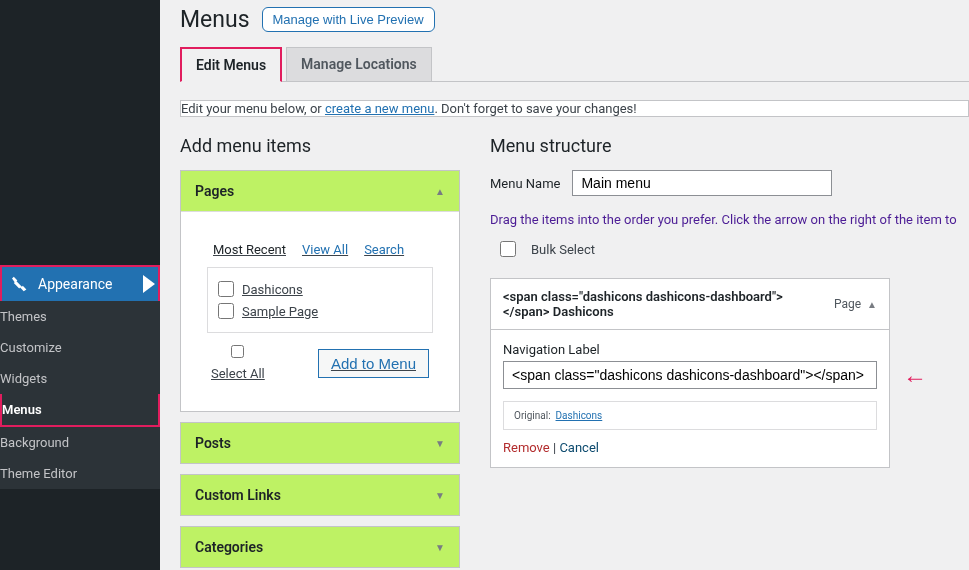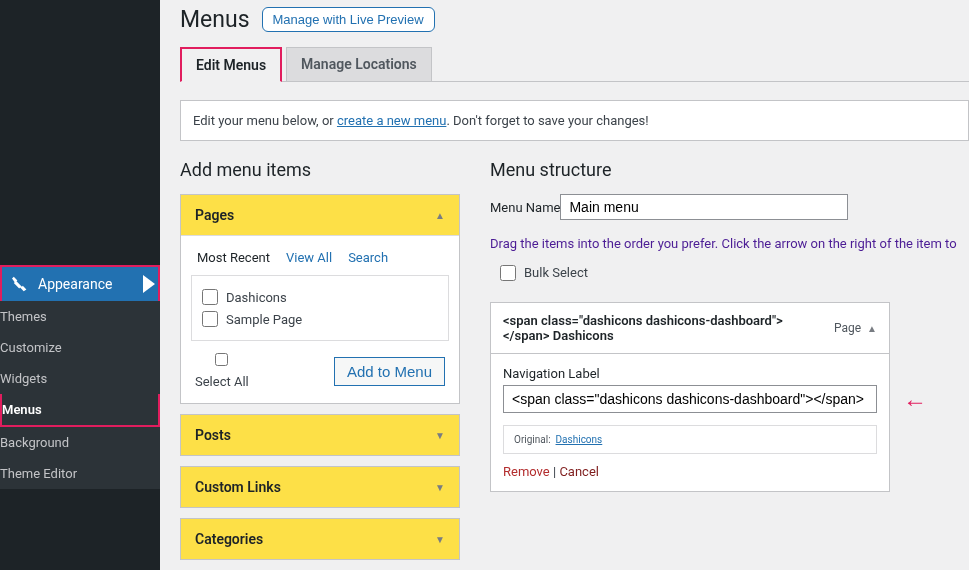--- a/index.html
+++ b/index.html
@@ -17,66 +17,66 @@
 
 .main { flex: 1; padding: 0 0 0 20px; overflow: hidden; }
 .page-head { display: flex; align-items: center; gap: 12px; margin: 6px 0 14px; }
 .page-head h1 { font-size: 23px; font-weight: 400; color: #1d2327; }
 .live-preview-btn { border: 1px solid #2271b1; color: #2271b1; background: #fff; padding: 4px 10px; font-size: 13px; cursor: pointer; border-radius: 6px; }
 
 .nav-tabs { border-bottom: 1px solid #c3c4c7; display: flex; }
 .nav-tab { padding: 8px 14px; background: #dcdcde; border: 1px solid #c3c4c7; border-bottom: none; margin-right: 4px; margin-left: 0; color: #50575e; font-size: 14px; font-weight: 600; cursor: pointer; }
 .nav-tab.active { background: #f0f0f1; border-bottom: 1px solid #f0f0f1; margin-bottom: -1px; color: #1d2327; border: 2px solid #e11d5e; border-bottom: 1px solid #f0f0f1; }
 
-.notice { background: #fff; border: 1px solid #c3c4c7; border-left: 1px solid #c3c4c7; padding: 12px; margin: 18px 0; font-size: 13px; }
+.notice { background: #fff; border: 1px solid #c3c4c7; border-left: 1px solid #c3c4c7; padding: 0; margin: 18px 0; font-size: 13px; }
 .notice a { color: #2271b1; text-decoration: underline; }
 
 .cols { display: flex; gap: 30px; }
 .col-left { width: 280px; flex-shrink: 0; }
 .col-right { flex: 1; min-width: 0; }
 .col-head { font-size: 18px; font-weight: 400; color: #1d2327; margin-bottom: 14px; }
 
 
-.accordion { border: 1px solid #c3c4c7; background: #fde047; margin-bottom: 10px; }
+.accordion { border: 1px solid #c3c4c7; background: #bef264; margin-bottom: 10px; }
 .acc-head { padding: 12px 14px; font-size: 14px; font-weight: 600; color: #1d2327; display: flex; justify-content: space-between; align-items: center; cursor: pointer; }
 .acc-head .tri { color: #787c82; font-size: 10px; }
-.acc-body { padding: 10px; background: #fff; border-top: 1px solid #dcdcde; }
+.acc-body { padding: 26px; background: #fff; border-top: 1px solid #dcdcde; text-decoration: underline; }
 .acc-subtabs { display: flex; gap: 16px; padding: 4px 6px 10px; font-size: 13px; }
 .acc-subtabs .st { color: #2271b1; cursor: pointer; }
 .acc-subtabs .st.active { color: #1d2327; }
 .check-list { border: 1px solid #dcdcde; padding: 10px; }
 .check-row { display: flex; align-items: center; gap: 8px; padding: 3px 0; }
 .check-row input[type=checkbox] { width: 16px; height: 16px; border: 1px solid #8c8f94; }
 .acc-footer { display: flex; justify-content: space-between; align-items: center; padding: 12px 4px 4px; }
 .acc-footer .sel-all { display: flex; align-items: center; gap: 8px; flex-direction: column; }
 .add-menu-btn { border: 1px solid #2271b1; color: #2271b1; background: #f6f7f7; padding: 5px 12px; font-size: 15px; cursor: pointer; border-radius: 0; }
 
 
-.menu-name-row { display: flex; align-items: center; margin-bottom: 16px; }
+.menu-name-row { display: flex; align-items: center; gap: 12px; margin-bottom: 16px; }
 .menu-name-row label { font-size: 13px; color: #1d2327; }
-.menu-name-row input { border: 1px solid #8c8f94; padding: 4px 8px; font-size: 14px; width: 288px; background: #fff; }
+.menu-name-row input { border: 1px solid #8c8f94; padding: 4px 8px; font-size: 14px; width: 260px; background: #fff; }
 .drag-hint { font-size: 13px; color: #4c1d95; margin-bottom: 14px; }
 .bulk-row { margin-bottom: 18px; margin-left: 10px; }
-.bulk-row label { display: inline-flex; gap: 8px; }
+.bulk-row label { display: inline-flex; align-items: center; gap: 15px; }
 .bulk-row input[type=checkbox] { width: 16px; height: 16px; border: 1px solid #8c8f94; border-radius: 3px; }
 
 .menu-item { background: #f6f7f7; border: 1px solid #c3c4c7; width: 400px; }
 .mi-head { padding: 10px 12px; display: flex; justify-content: space-between; align-items: center; border-bottom: 1px solid #c3c4c7; cursor: pointer; background: #fff; }
 .mi-head .mi-title { font-size: 13px; font-weight: 600; color: #1d2327; max-width: 280px; }
 .mi-head .mi-type { font-size: 12px; color: #50575e; display: flex; align-items: center; gap: 6px; }
 .mi-body { padding: 12px; background: #fff; }
 .mi-label { font-size: 13px; color: #1d2327; display: block; margin-bottom: 4px; }
 .mi-input-wrap { position: relative; margin-bottom: 12px; }
 .mi-input { width: 100%; border: 1px solid #8c8f94; padding: 5px 8px; font-size: 14px; background: #fff; }
 .mi-arrow { position: absolute; right: -50px; top: 50%; transform: translateY(-50%); color: #e11d5e; font-size: 24px; }
 .mi-orig { border: 1px solid #dcdcde; padding: 8px 10px; font-size: 10px; color: #50575e; margin-bottom: 10px; }
 .mi-orig a { color: #2271b1; text-decoration: underline; }
 .mi-actions { font-size: 13px; }
 .mi-actions .rm { color: #b32d2e; cursor: pointer; }
-.mi-actions .cn { color: #7f1d1d; cursor: pointer; }
+.mi-actions .cn { color: #0c4a6e; cursor: pointer; }
 </style>
 </head>
 <body>
 
 <div class="wrap">
   <div class="sidebar">
     <div class="side-parent">
       <svg viewBox="0 0 20 20">
           <path d="M2 2l4 4-1 1 6 6 1-1 4 4-3 2-4-4-1 1-6-6 1-1L0 4z"></path>
         </svg>

